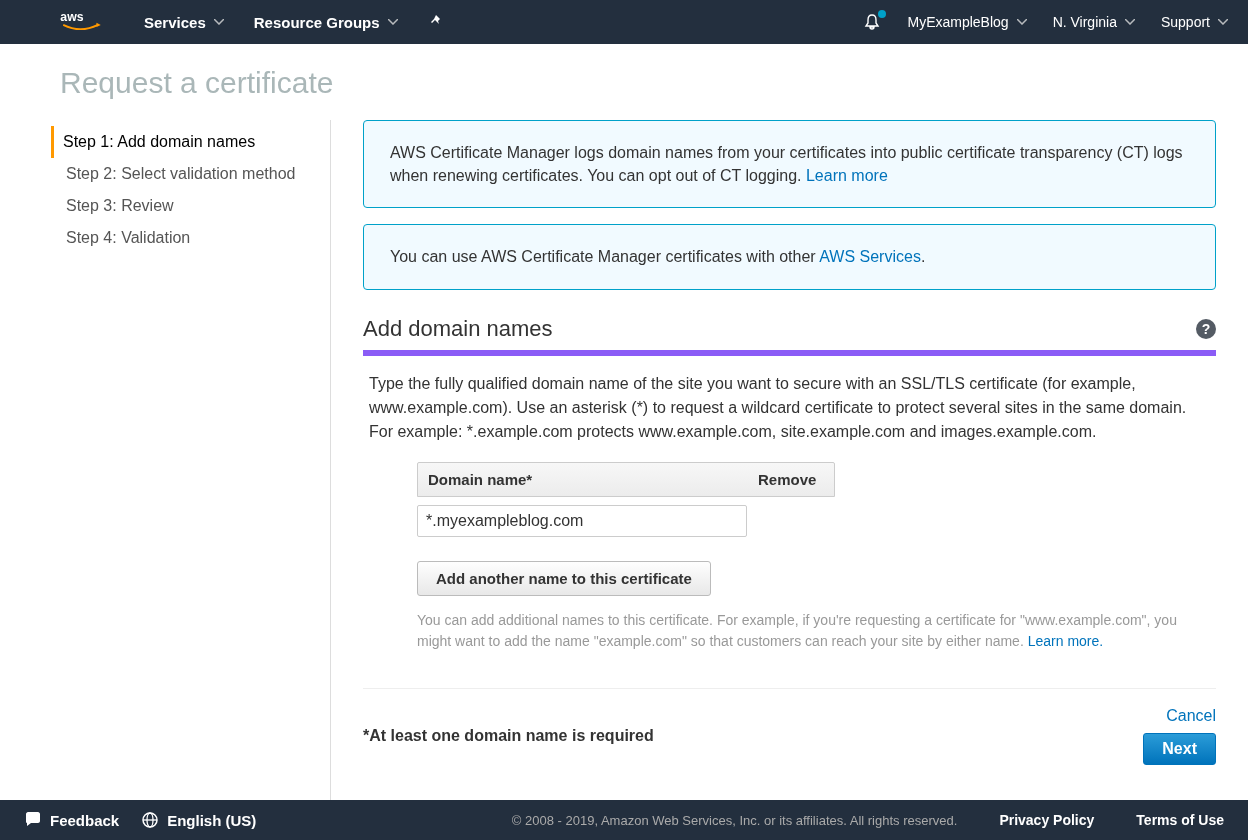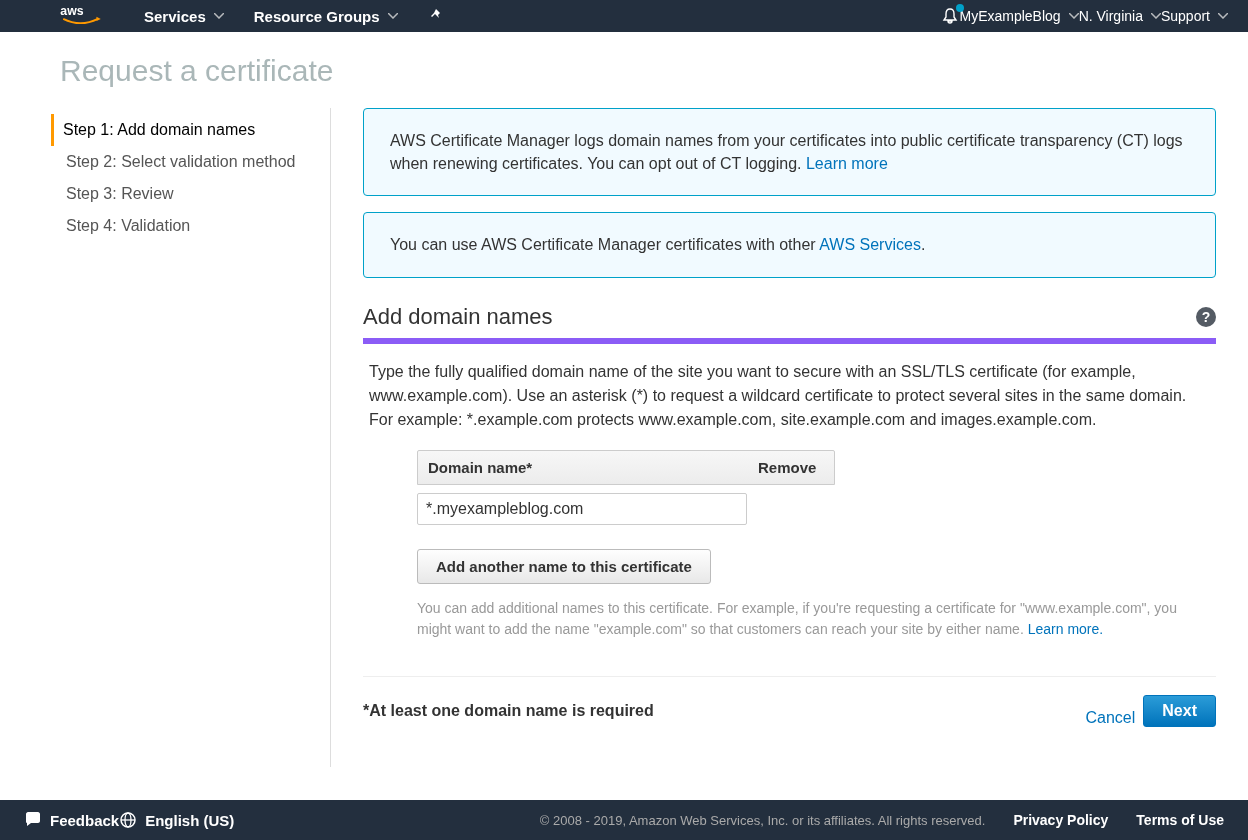--- a/index.html
+++ b/index.html
@@ -9,21 +9,21 @@
     color: #333;
     background: #fff;
     width: 1248px;
     height: 840px;
     overflow: hidden;
     position: relative;
   }
   
   .topnav {
     background: #232f3e;
-    height: 32px;
+    height: 44px;
     display: flex;
     align-items: center;
     padding: 0 20px 0 60px;
     color: #fff;
     font-size: 15px;
   }
   .aws-logo {
     margin-right: 40px;
     display: flex;
     align-items: center;
@@ -36,20 +36,21 @@
     gap: 8px;
     font-weight: 600;
     cursor: pointer;
     color: #fff;
   }
   .nav-item .caret-icon { opacity: 0.8; }
   .nav-right {
     margin-left: auto;
     display: flex;
     align-items: center;
+    gap: 26px;
     font-size: 14px;
     font-weight: 400;
   }
   .nav-right .nav-item { font-weight: 400; }
   .bell-wrap { position: relative; }
   .bell-dot {
     position: absolute;
     top: -3px; right: -5px;
     width: 8px; height: 8px;
     border-radius: 50%;
@@ -199,20 +200,21 @@
     align-items: center;
   }
   .required-note {
     font-size: 16px;
     font-weight: 700;
     color: #333;
   }
   .actions-right {
     margin-left: auto;
     display: flex;
+    flex-direction: column;
     align-items: flex-end;
     gap: 8px;
   }
   .cancel-link {
     color: #0073bb;
     font-size: 16px;
     text-decoration: none;
     cursor: pointer;
   }
   .next-btn {
@@ -234,36 +236,37 @@
     background: #232f3e;
     color: #ddd;
     display: flex;
     align-items: center;
     padding: 0 24px;
     font-size: 13px;
   }
   .footer .fleft {
     display: flex;
     align-items: center;
+    gap: 22px;
     text-align: right;
   }
   .footer .fitem {
     display: flex;
     align-items: center;
     gap: 8px;
     cursor: pointer;
     font-weight: 600;
     font-size: 15px;
     color: #fff;
   }
   .footer .fright {
     margin-left: auto;
     display: flex;
     align-items: center;
-    gap: 28px;
+    gap: 42px;
   }
   .footer .copyright { color: #aaa; font-size: 13px; }
   .footer .flink { color: #fff; font-size: 14px; font-weight: 600; cursor: pointer; }
 
   .caret-icon svg, .bell-icon svg { display:block; }
 </style>
 </head>
 <body>
 
 <div class="topnav">

